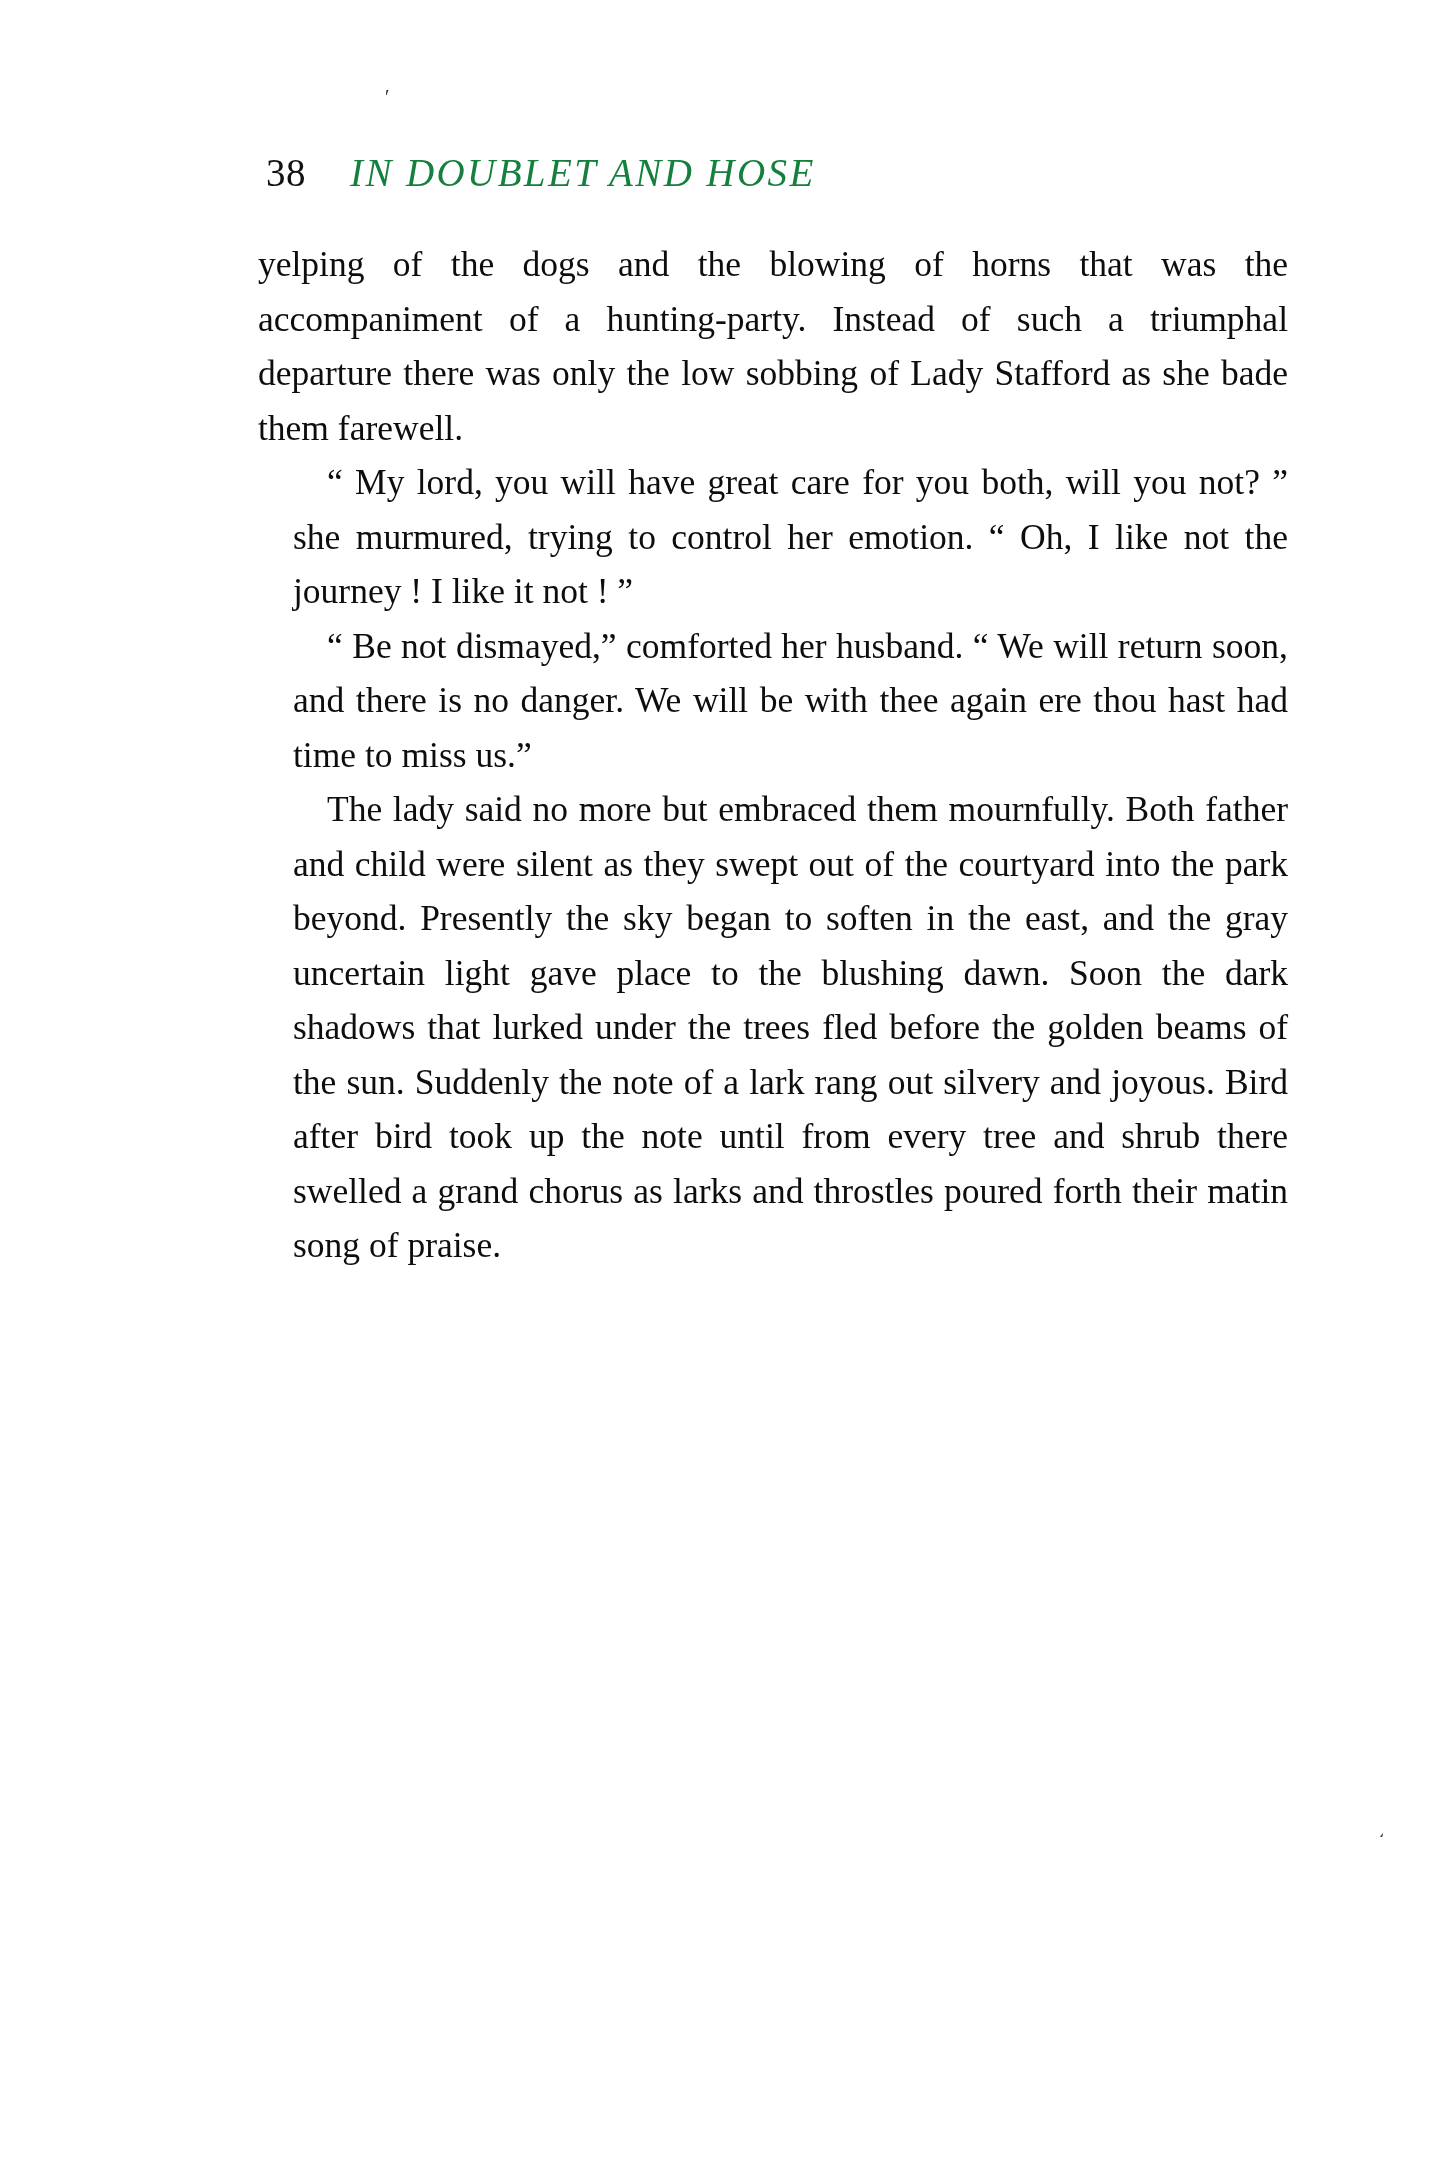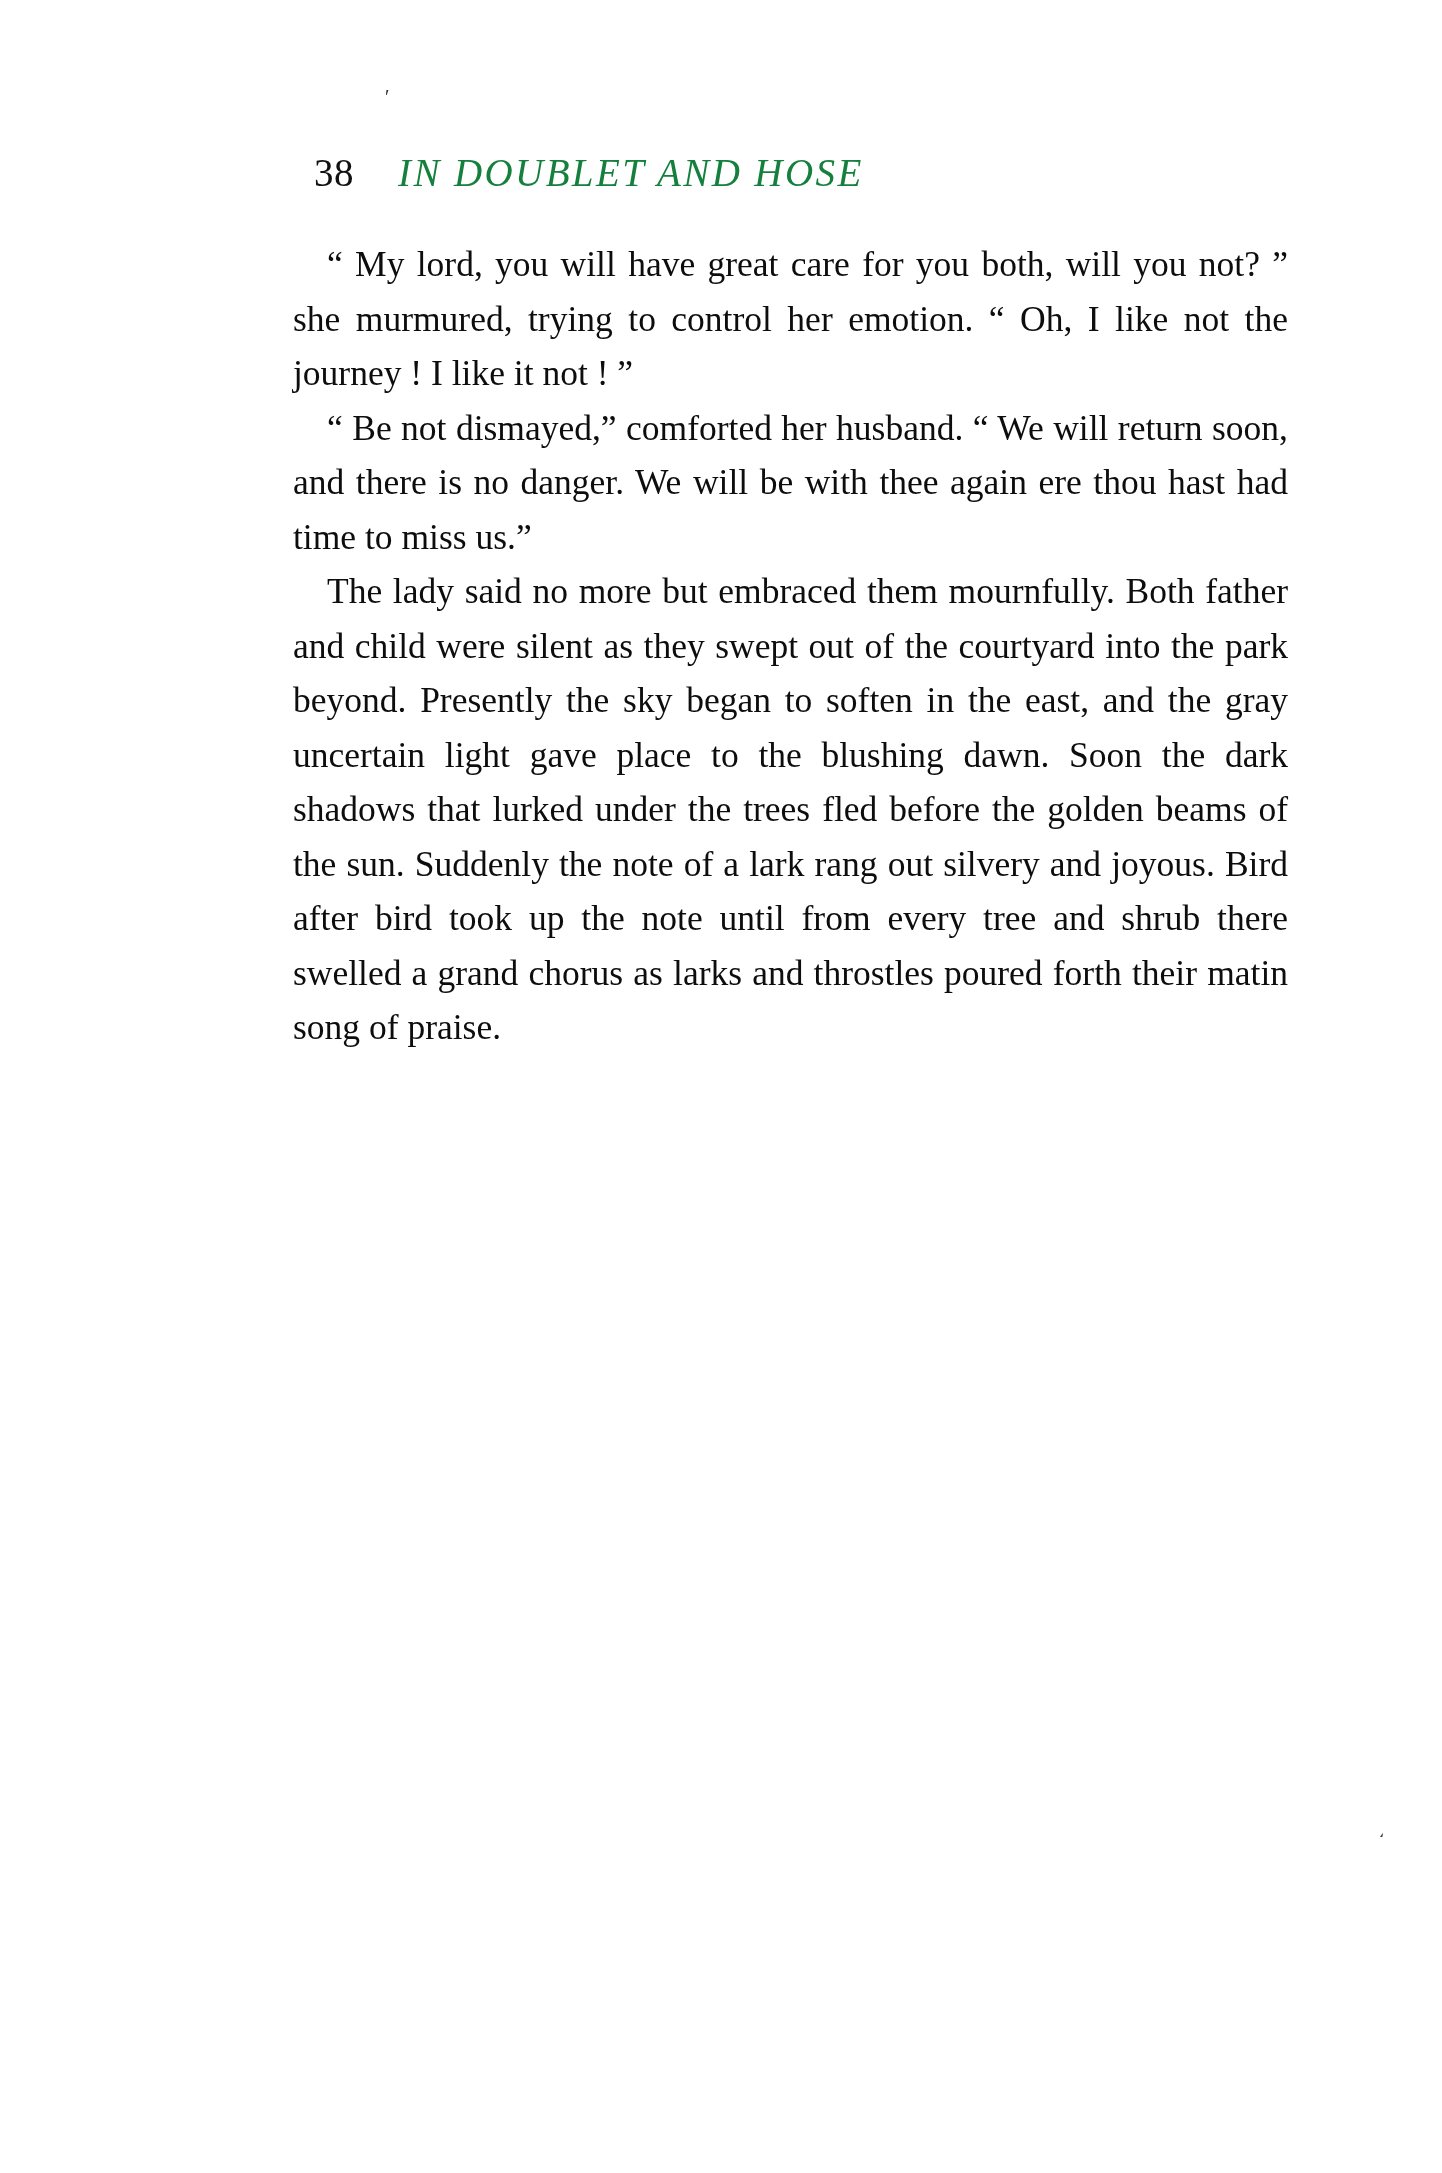--- a/index.html
+++ b/index.html
@@ -44,21 +44,20 @@
     display: flex;
     align-items: baseline;
     margin: 0 0 42px 0;
     padding-left: 8px;
   }
   .folio {
     font-family: "Liberation Serif", serif;
     font-size: 39px;
     letter-spacing: 0.5px;
     color: #111;
-    margin-left: 48px;
   }
   .head-title {
     font-family: "Liberation Serif", serif;
     font-style: italic;
     font-size: 39px;
     letter-spacing: 2.4px;
     margin-left: 44px;
     color: #15803d;
     white-space: nowrap;
   }
@@ -94,20 +93,21 @@
   <div class="tick-mark">′</div>
 
   <div class="content">
 
     <div class="running-head">
       <span class="folio">38</span>
       <span class="head-title">IN DOUBLET AND HOSE</span>
     </div>
 
     <div class="body-text">
+      <p>yelping of the dogs and the blowing of horns that was the accompaniment of a hunting-party.  Instead of such a triumphal departure there was only the low sobbing of Lady Stafford as she bade them farewell.</p>
       <p class="indent">“ My lord, you will have great care for you both, will you not? ” she murmured, trying to control her emotion.   “ Oh, I like not the journey !   I like it not ! ”</p>
       <p class="indent">“ Be not dismayed,” comforted her husband. “ We will return soon, and there is no danger. We will be with thee again ere thou hast had time to miss us.”</p>
       <p class="indent">The lady said no more but embraced them mournfully.   Both father and child were silent as they swept out of the courtyard into the park beyond.   Presently the sky began to soften in the east, and the gray uncertain light gave place to the blushing dawn.   Soon the dark shadows that lurked under the trees fled before the golden beams of the sun.   Suddenly the note of a lark rang out silvery and joyous.   Bird after bird took up the note until from every tree and shrub there swelled a grand chorus as larks and throstles poured forth their matin song of praise.</p>
     </div>
 
   </div>
 
   <div class="footnote-mark">͵</div>
 
 </div>

